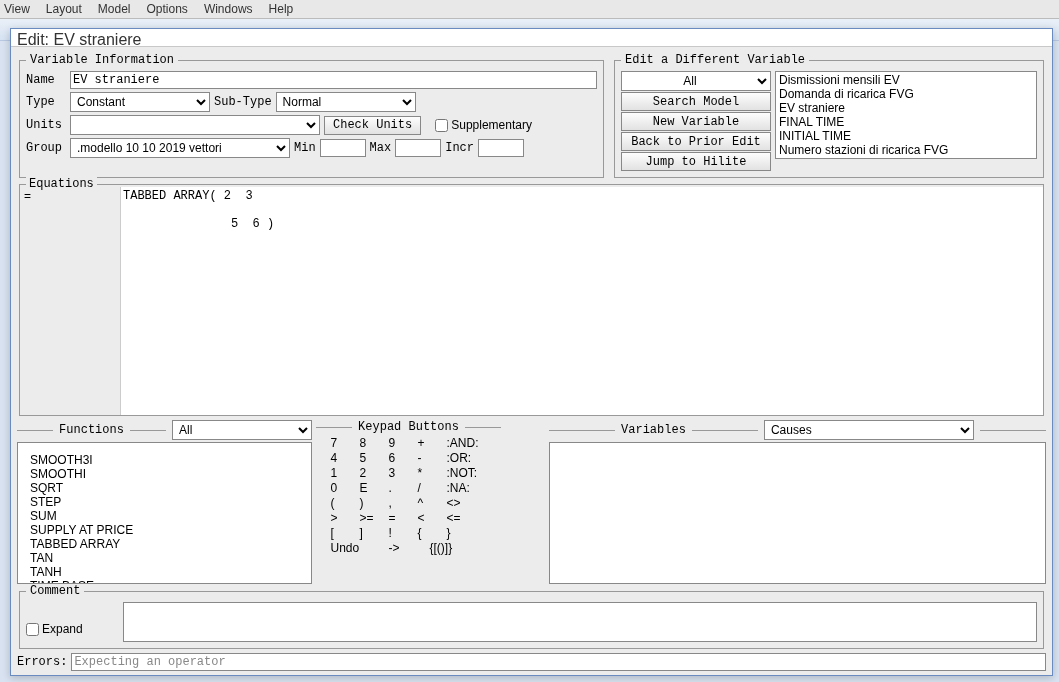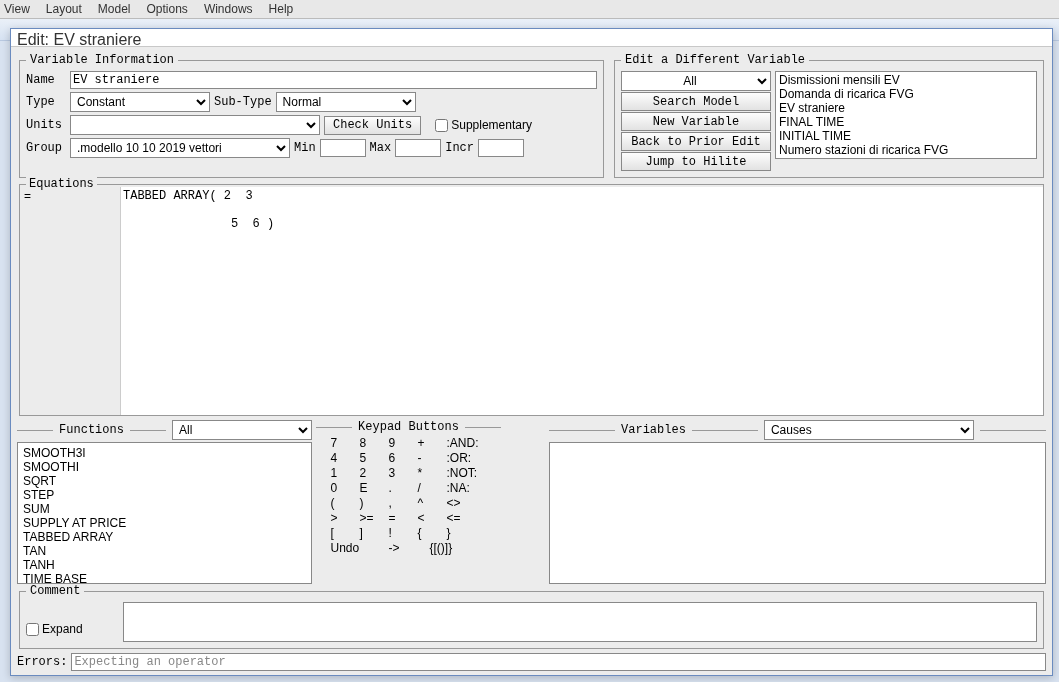--- a/index.html
+++ b/index.html
@@ -31,21 +31,21 @@
 .eqlbl { width:100px; font-family:"Courier New",monospace; padding:2px 4px;}
 .eqlbl div:first-child { margin-left:4px;}
 .eqtext { flex: 1; height: 228px; background: #fff; border: 1px solid #888; font-family: "Courier New", monospace; padding: 2px; white-space: pre; resize: none; border:none; border-left:1px solid #ccc;}
 .midrow { display: flex; gap: 4px; margin-top:4px;}
 .funcfield { flex: 0 0 295px; }
 .keypadfield { flex: 0 0 185px; }
 .varsfield { flex: 1; margin-left: 44px; }
 .fhead { display:flex; align-items:center; gap:6px; margin-bottom:2px;}
 .fhead .leg { font-family:"Courier New",monospace; }
 .fhead .line { flex:1; border-top:1px solid #999; height:1px;}
-.funclist { background:#fff; border:1px solid #888; height:142px; overflow-y:scroll; font-family:"Courier New",monospace; padding:3px;}
+.funclist { background:#fff; border:1px solid #888; height:142px; overflow-y:scroll; font-family:"Courier New",monospace; padding:10px;}
 .funclist div { padding:0 2px;}
 .kprow { display:flex; gap:1px; justify-content:center; margin-bottom:1px;}
 .kprow .kb { width:28px;}
 .kprow .kb.w { width:40px;}
 .causeslist { background:#fff; border:1px solid #888; height:142px;}
 .commentarea { height:40px; width:100%; resize:none;}
 .bottombtns { display:flex; gap:60px; padding:4px 20px;}
 .chk { display:inline-flex; align-items:center; gap:3px; font-family:"Courier New",monospace;}
 .chk input { margin:0;}
 </style>

